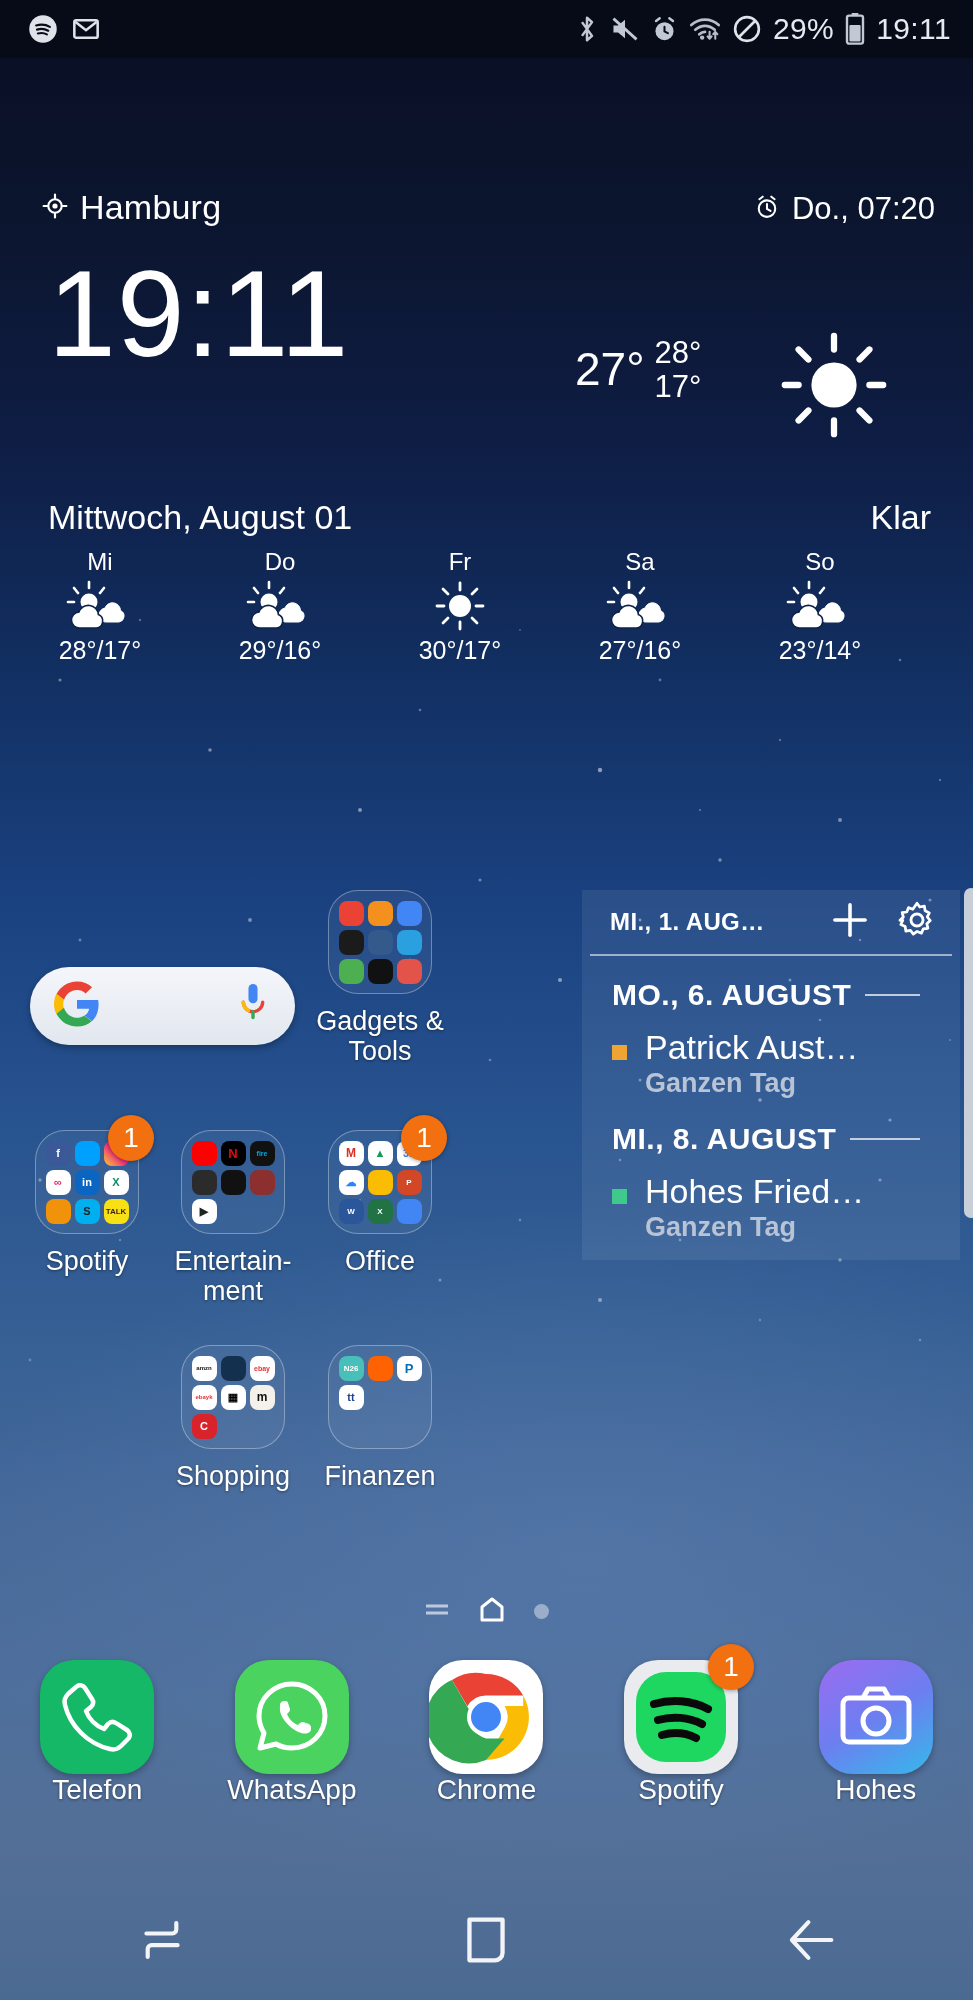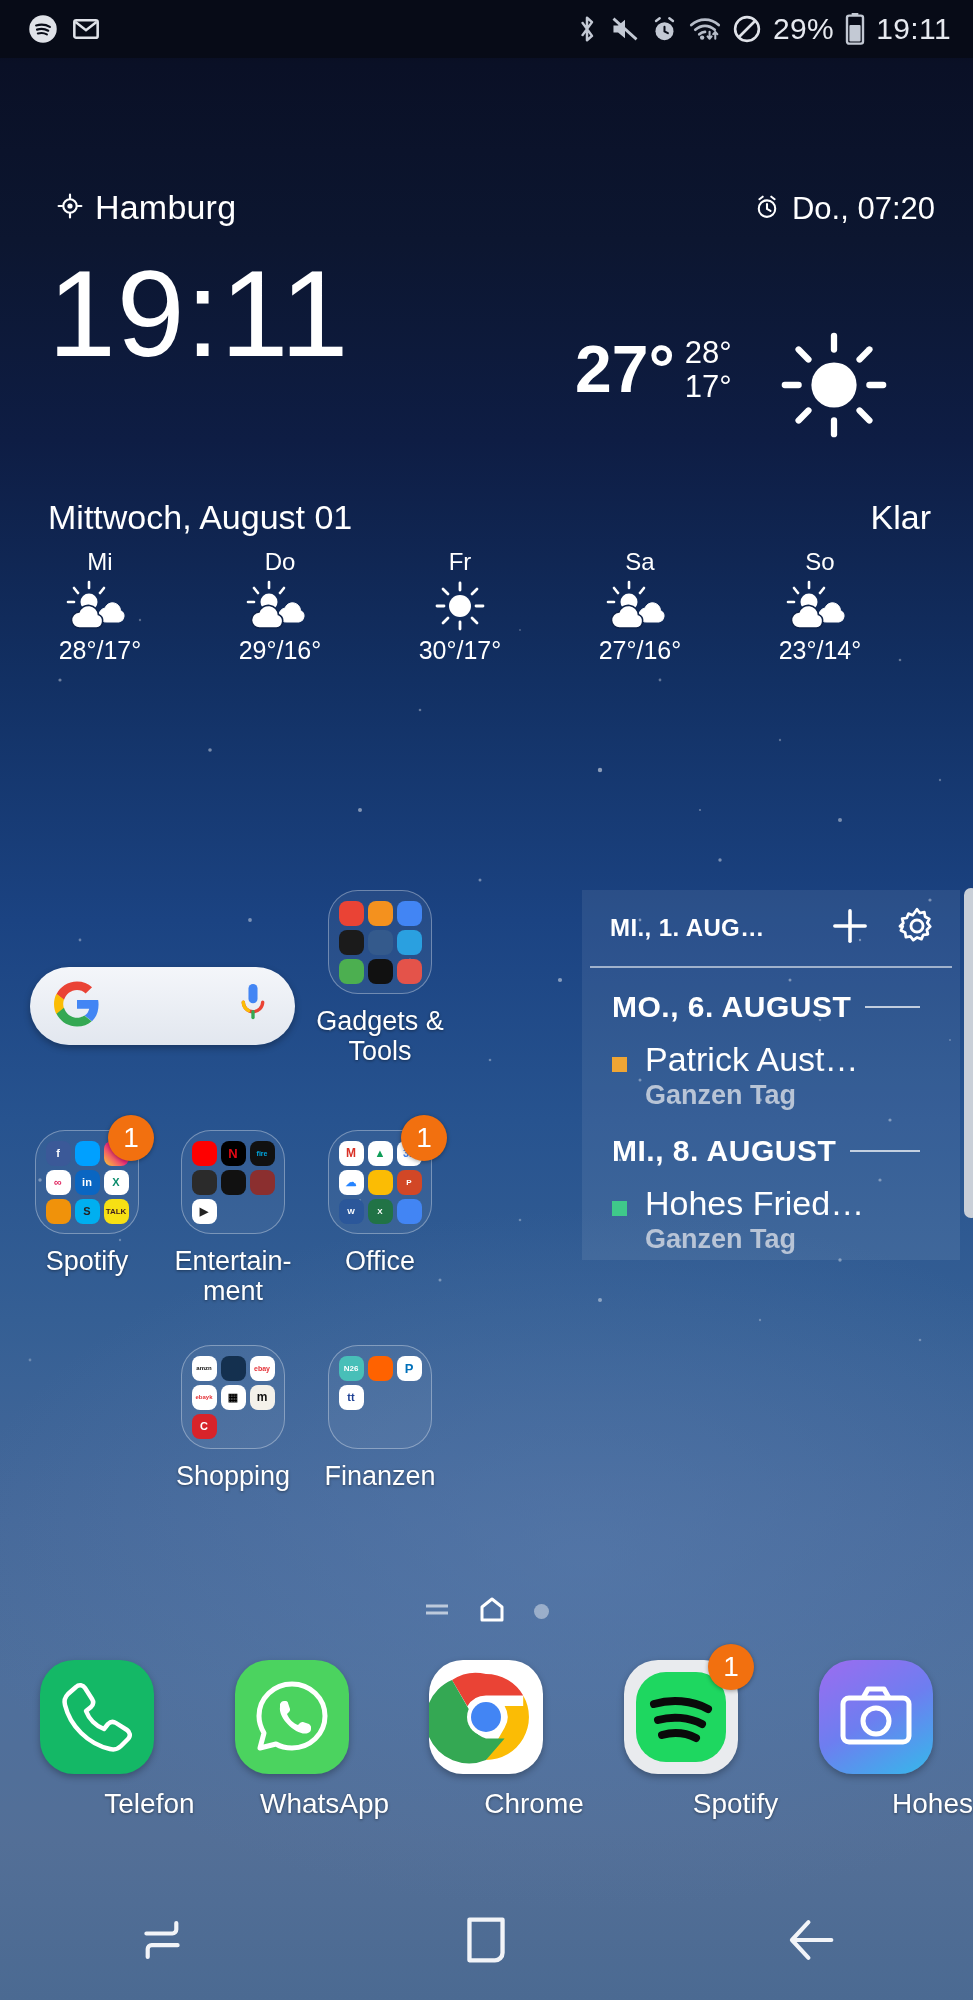--- a/index.html
+++ b/index.html
@@ -41,33 +41,33 @@
     padding: 0 22px 0 28px;
     color: #dfe2e8;
   }
   .sb-left { display:flex; align-items:center; gap:14px; }
   .sb-right { display:flex; align-items:center; gap:11px; margin-left:auto; }
   .sb-ico { display:flex; align-items:center; justify-content:center; }
   .sb-text { font-size: 30px; letter-spacing: .4px; color:#e6e9ef; font-weight: 400; }
 
   
   #weather { position:absolute; left:0; top:58px; width:973px; height:580px; color:#fff; }
-  .loc-row { position:absolute; left:57px; top:130px; display:flex; align-items:center; gap:12px; }
+  .loc-row { position:absolute; left:42px; top:130px; display:flex; align-items:center; gap:12px; }
   .loc-name { font-size: 34px; font-weight: 400; letter-spacing:.2px; }
   .alarm-row { position:absolute; right:38px; top:133px; display:flex; align-items:center; gap:12px; }
   .alarm-text { font-size: 31px; font-weight:400; }
 
   .bigclock {
     position:absolute; left:48px; top:195px;
     font-size: 122px; line-height: 122px;
     font-weight: 300; letter-spacing: 1px;
     font-family: "Liberation Sans", sans-serif;
   }
   .temp-block { position:absolute; left:575px; top:280px; display:flex; align-items:flex-start; }
-  .temp-now { font-size: 66px; font-weight:700; line-height:62px; }
+  .temp-now { font-size: 46px; font-weight:400; line-height:62px; }
   .temp-hl { margin-left:10px; margin-top:-2px; font-size:31px; line-height:34px; text-align:left; }
   .temp-hl .lo { display:block; text-align:right; }
   .sun-big { position:absolute; left:770px; top:268px; }
 
   .date-line { position:absolute; left:48px; top:440px; font-size:34px; font-weight:400; }
   .cond-line { position:absolute; right:42px; top:440px; font-size:34px; font-weight:400; }
 
   .forecast { position:absolute; left:10px; top:490px; width:900px; display:flex; }
   .fc { width:180px; display:flex; flex-direction:column; align-items:center; gap:2px; }
   .fc .dow { font-size:24px; font-weight:400; }
@@ -106,21 +106,21 @@
     display:flex; align-items:center; justify-content:center;
     box-shadow:0 1px 4px rgba(0,0,0,.35);
   }
 
   
   #calendar {
     position:absolute; left:582px; top:890px; width:378px; height:370px;
     background: rgba(255,255,255,.075);
     color:#fff; overflow:hidden;
   }
-  #calendar .cal-head { height:76px; display:flex; align-items:center; padding:0 22px 0 28px; gap:0; }
+  #calendar .cal-head { height:64px; display:flex; align-items:center; padding:0 22px 0 28px; gap:0; }
   #calendar .cal-title { font-size:24px; font-weight:700; letter-spacing:.4px; }
   #calendar .cal-plus { margin-left:auto; margin-right:24px; }
   #cal-divider { height:2px; background: rgba(255,255,255,.55); margin:0 8px; }
   .cal-day { display:flex; align-items:center; gap:14px; padding:22px 0 0 30px; }
   .cal-day .d-lbl { font-size:30px; font-weight:700; letter-spacing:.5px; white-space:nowrap; }
   .cal-day .d-rule { flex:1; height:2px; background:rgba(255,255,255,.7); margin-right:40px; }
   .cal-ev { display:flex; align-items:flex-start; gap:18px; padding:16px 0 0 30px; }
   .cal-dot { width:15px; height:15px; margin-top:17px; flex:0 0 auto; }
   .cal-ev .ev-title { font-size:34px; font-weight:400; line-height:38px; white-space:nowrap; }
   .cal-ev .ev-sub { font-size:27px; color:#b8c4d6; line-height:34px;font-weight:bold; }
@@ -131,21 +131,21 @@
   
   #pageind { position:absolute; left:0; top:1596px; width:973px; display:flex;
              align-items:center; justify-content:center; gap:28px; }
   #pageind .pd { width:15px; height:15px; border-radius:8px; background:rgba(255,255,255,.42); }
 
   
   #dock { position:absolute; left:0; top:1660px; width:973px; height:200px; display:flex; }
   .dapp { flex:1; text-align:center; position:relative; }
   .dicon { width:114px; height:114px; margin:0 auto; border-radius:34px; position:relative;
            box-shadow:0 3px 7px rgba(0,0,0,.28); }
-  .dlabel { margin-top:14px; font-size:28px; color:#fff; text-shadow:0 1px 3px rgba(0,0,0,.45);text-align:right; }
+  .dlabel { font-size:28px; color:#fff; text-shadow:0 1px 3px rgba(0,0,0,.45); }
 
   
   #navbar { position:absolute; left:0; top:1880px; width:973px; height:120px; display:flex; }
   #navbar .nbtn { flex:1; display:flex; align-items:center; justify-content:center; }
 </style>
 </head>
 <body>
 
 <div id="screen">
 

